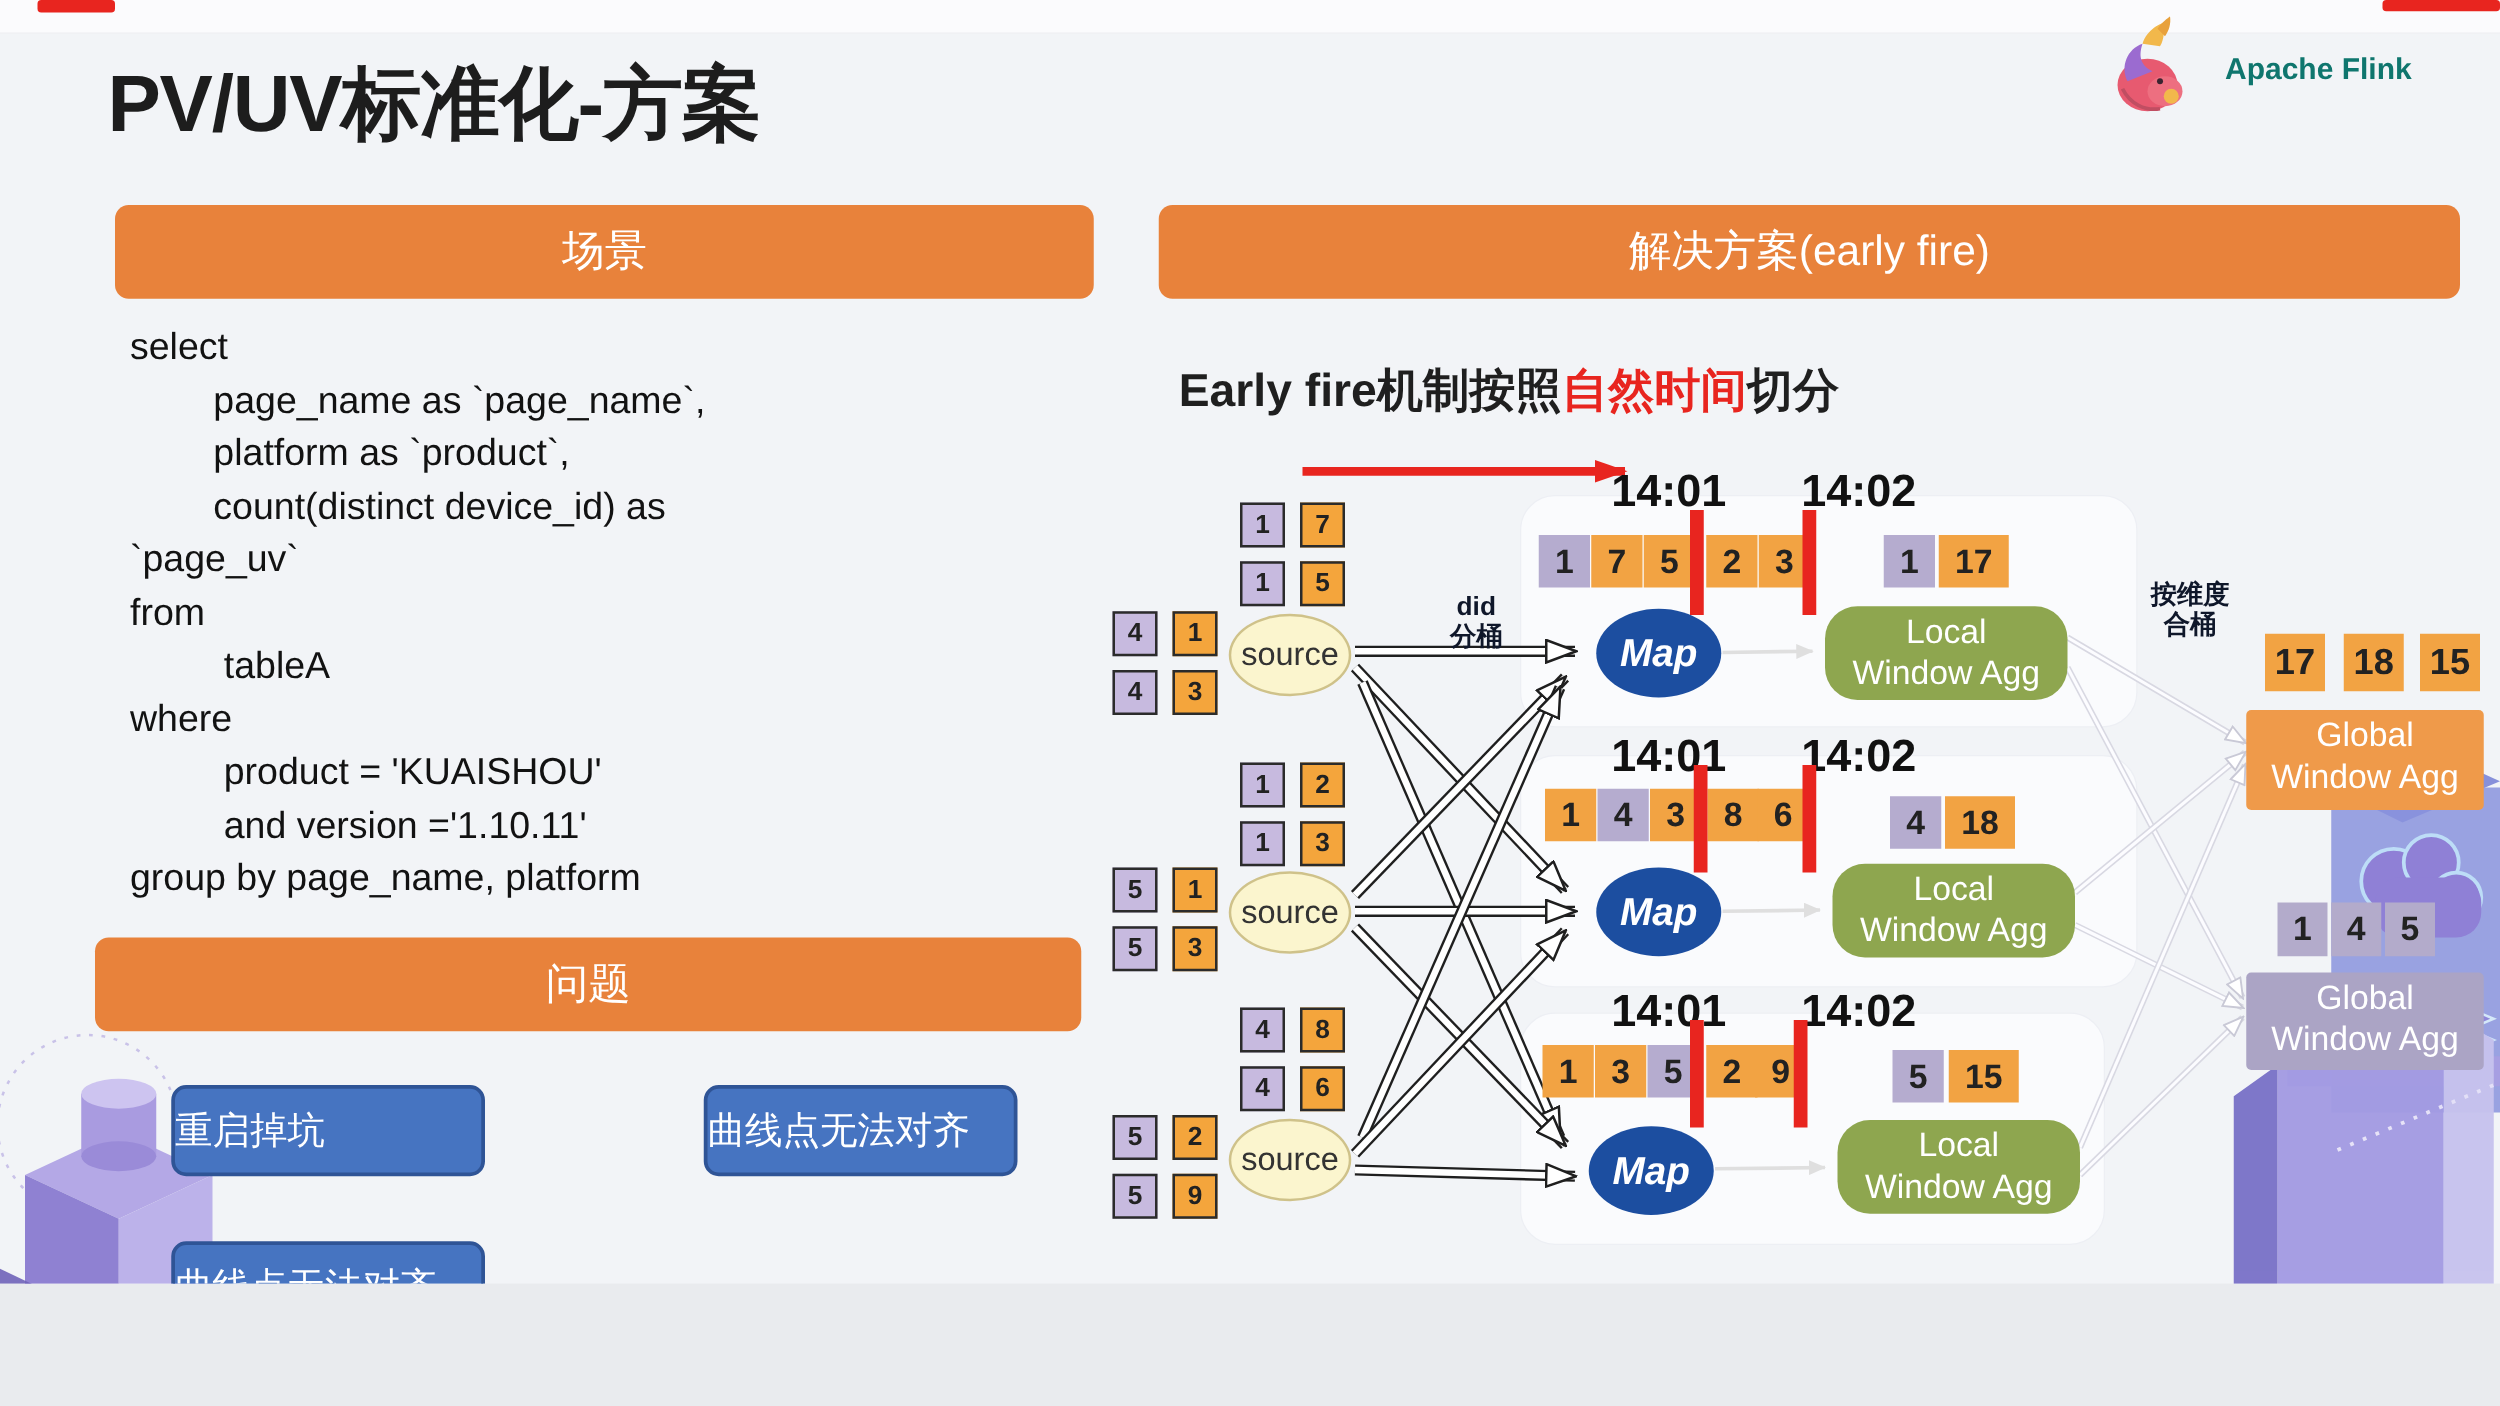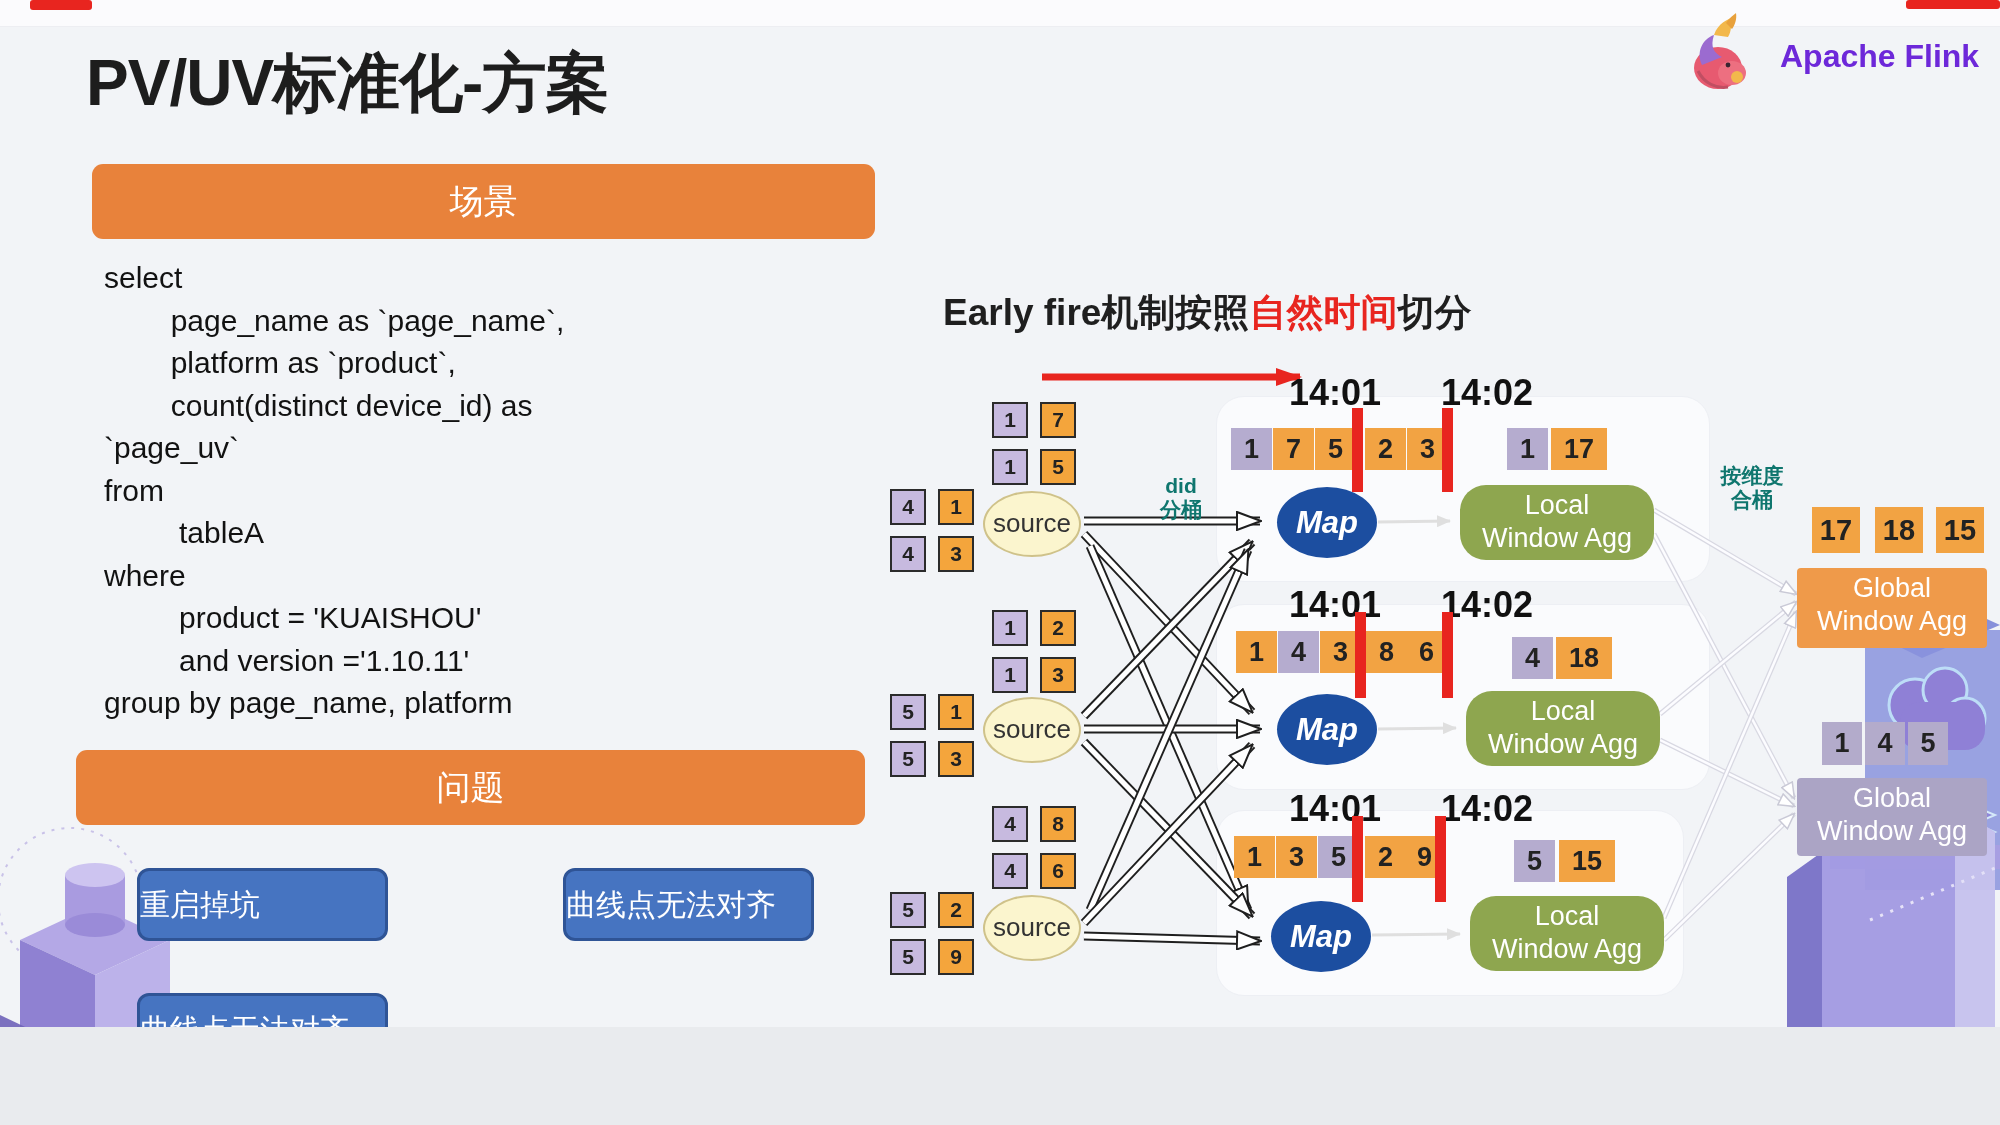--- a/index.html
+++ b/index.html
@@ -3,21 +3,21 @@
 <meta charset="utf-8">
 <style>
   html,body{margin:0;padding:0;background:#e9ebee;}
   .stage{position:relative;width:2000px;height:1027px;background:#F2F4F7;overflow:hidden;
          font-family:"Liberation Sans",sans-serif;color:#1f1f1f;}
   .abs{position:absolute;}
   .topstrip{left:0;top:0;width:2000px;height:26px;background:#FBFBFD;border-bottom:1px solid #EDEEF2;z-index:1;}
   .redmark{background:#E8251F;border-radius:3px;z-index:2;}
   .title{left:86px;top:40px;font-size:64px;font-weight:bold;color:#1d1d1d;letter-spacing:-1px;z-index:4;}
   .brand{left:1688px;top:10px;width:300px;height:92px;z-index:4;display:flex;align-items:center;}
-  .brandtext{font-size:32px;font-weight:bold;color:#6d28d9;margin-left:8px;}
+  .brandtext{font-size:24px;font-weight:bold;color:#0f766e;margin-left:8px;}
   .hbar{height:75px;background:#E8823B;border-radius:11px;color:#fff;font-size:34px;
         text-align:center;line-height:75px;z-index:4;}
   .sql{left:104px;top:257px;z-index:4;font-size:30px;line-height:42.5px;color:#121212;}
   .sql div{white-space:pre;}
   .pbtn{width:251px;height:73px;background:#4674C1;border:3px solid #2F5496;border-radius:12px;
         box-sizing:border-box;color:#fff;font-size:30px;text-align:left;line-height:67px;z-index:5;}
   .caption{left:943px;top:288px;font-size:37px;font-weight:bold;z-index:4;}
   .caption .hl{color:#E8251F;}
   .panel{background:#FAFBFD;border:1px solid #EDEFF4;border-radius:28px;z-index:2;}
   .src{width:98px;height:66px;background:#FBF5CE;border:2px solid #CFC28A;border-radius:50%;
@@ -35,21 +35,21 @@
   .gsq.p{width:40px;height:43px;line-height:43px;font-size:27px;background:#B3ABCB;}
   .redbar{width:11px;background:#E8251F;z-index:6;}
   .timelbl{font-size:36px;font-weight:bold;color:#111;z-index:4;width:110px;text-align:center;}
   .mapnode{width:100px;height:71px;background:#1C4EA0;border-radius:50%;color:#fff;
            font-size:31px;font-weight:bold;text-align:center;line-height:71px;z-index:4;font-style:italic;}
   .aggbox{width:194px;height:75px;border-radius:4px;color:#fff;text-align:center;z-index:4;
           font-size:27px;line-height:33px;padding-top:4px;box-sizing:border-box;}
   .aggbox.green{background:#8EA64F;border-radius:26px;}
   .aggbox.gorange{background:#EF9A4A;width:190px;height:80px;}
   .aggbox.gpurple{background:#ABA4C5;width:190px;height:78px;}
-  .minilbl{font-size:21px;font-weight:bold;color:#0f766e;text-align:center;line-height:24px;z-index:4;}
+  .minilbl{font-size:21px;font-weight:bold;color:#0f172a;text-align:center;line-height:24px;z-index:4;}
   svg.overlay{position:absolute;left:0;top:0;z-index:3;pointer-events:none;}
   svg.decor{position:absolute;z-index:0;pointer-events:none;}
   .botline{left:0;top:1122px;width:2000px;height:3px;background:#B9BDC6;opacity:.5;z-index:1;}
 </style>
 </head>
 <body>
 
 <div class="stage">
 
   <svg class="decor" style="left:0;top:780px;" width="250" height="345" viewBox="0 0 250 345">
@@ -116,20 +116,21 @@
     <div>         and version ='1.10.11'</div>
     <div>group by page_name, platform</div>
   </div>
 
   <div class="abs hbar" style="left:76px;top:750px;width:789px;">问题</div>
 
   <div class="abs pbtn" style="left:137px;top:868px;">重启掉坑</div>
   <div class="abs pbtn" style="left:563px;top:868px;">曲线点无法对齐</div>
   <div class="abs pbtn" style="left:137px;top:993px;">曲线点无法对齐</div>
 
+  <div class="abs hbar" style="left:927px;top:164px;width:1041px;">解决方案(early fire)</div>
 
   <div class="abs caption">
     <span>Early fire机制按照</span><span class="hl">自然时间</span><span>切分</span>
   </div>
 
   <div class="abs panel" style="left:1216px;top:396px;width:492px;height:184px;"></div>
   <div class="abs panel" style="left:1216px;top:604px;width:492px;height:184px;"></div>
   <div class="abs panel" style="left:1216px;top:810px;width:466px;height:184px;"></div>
 
   <svg class="overlay" width="2000" height="1125" viewBox="0 0 2000 1125">

